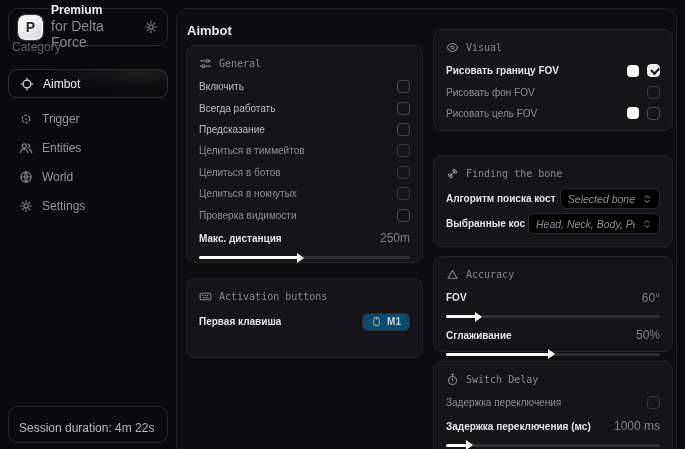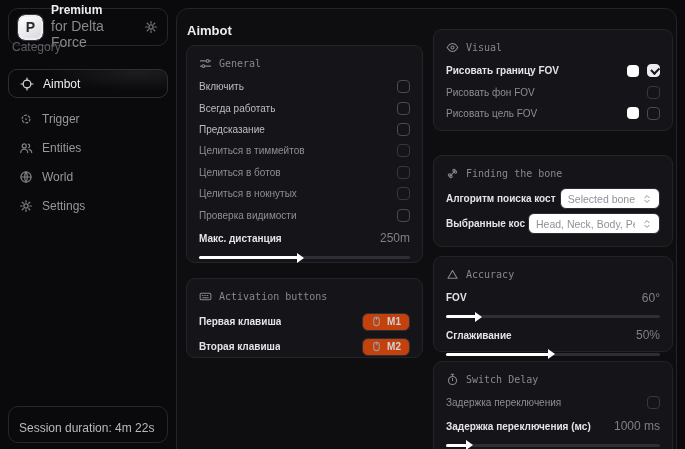--- a/index.html
+++ b/index.html
@@ -103,30 +103,30 @@
 
   .slider { position:relative; height:3px; border-radius:2px; background:#2e2e34; margin-top:7px; cursor:pointer; }
   .slider .fill { position:absolute; left:0; top:0; height:3px; border-radius:2px; background:#ffffff; }
   .slider .fill::after {
     content:""; position:absolute; right:-6px; top:-3.5px;
     border-left:7px solid #ffffff; border-top:5px solid transparent; border-bottom:5px solid transparent;
   }
 
   .keybtn {
     display:flex; align-items:center; gap:5px;
-    background:#c2410c; border:1px solid #2e2e35; border-radius:6px;
+    background:#0c4a6e; border:1px solid #2e2e35; border-radius:6px;
     padding:2.5px 8px; font-size:10px; font-weight:bold; color:#d2d2d7; cursor:pointer;
   }
   .keybtn svg { color:#9d9da3; }
 
   .dropdown {
     display:flex; align-items:center; gap:7px;
-    background:#ffffff; border:1px solid #2b2b32; border-radius:6px;
+    background:#000000; border:1px solid #2b2b32; border-radius:6px;
     height:21px; padding:0 7px; font-size:10.5px; color:#90909a;
-    cursor:pointer; flex:none;
+    cursor:pointer; flex:none;font-style:italic;
   }
   .dropdown .dd-val { white-space:nowrap; overflow:hidden; }
   .dd-wide { max-width:132px; }
   .mt2 { margin-top:2px; } .mt6 { margin-top:6px; }
 </style>
 </head>
 <body>
 
 <aside class="sidebar">
   <div class="brand-card">
@@ -265,32 +265,20 @@
       <span class="keybtn">
         <span>
           <svg width="11" height="11" viewBox="0 0 16 16" fill="none" stroke="currentColor" stroke-width="1.5" stroke-linecap="round">
             <rect x="4" y="2" width="8" height="12" rx="4"></rect>
               <path d="M8 2v3.2"></path>
           </svg>
         </span>
         <span>M1</span>
       </span>
     </div>
-    <div class="row row-tall">
-      <span class="lbl lbl-bright">Вторая клавиша</span>
-      <span class="keybtn">
-        <span>
-          <svg width="11" height="11" viewBox="0 0 16 16" fill="none" stroke="currentColor" stroke-width="1.5" stroke-linecap="round">
-            <rect x="4" y="2" width="8" height="12" rx="4"></rect>
-              <path d="M8 2v3.2"></path>
-          </svg>
-        </span>
-        <span>M2</span>
-      </span>
-    </div>
   </section>
 
   <section class="card card-visual">
     <div class="sec-head">
       <span>
         <svg width="13" height="13" viewBox="0 0 16 16" fill="none" stroke="currentColor" stroke-width="1.3" stroke-linecap="round">
           <path d="M1.5 8C3.4 4.6 5.9 3.1 8 3.1S12.6 4.6 14.5 8C12.6 11.4 10.1 12.9 8 12.9S3.4 11.4 1.5 8Z"></path>
             <circle cx="8" cy="8" r="1.9"></circle>
         </svg>
       </span>

